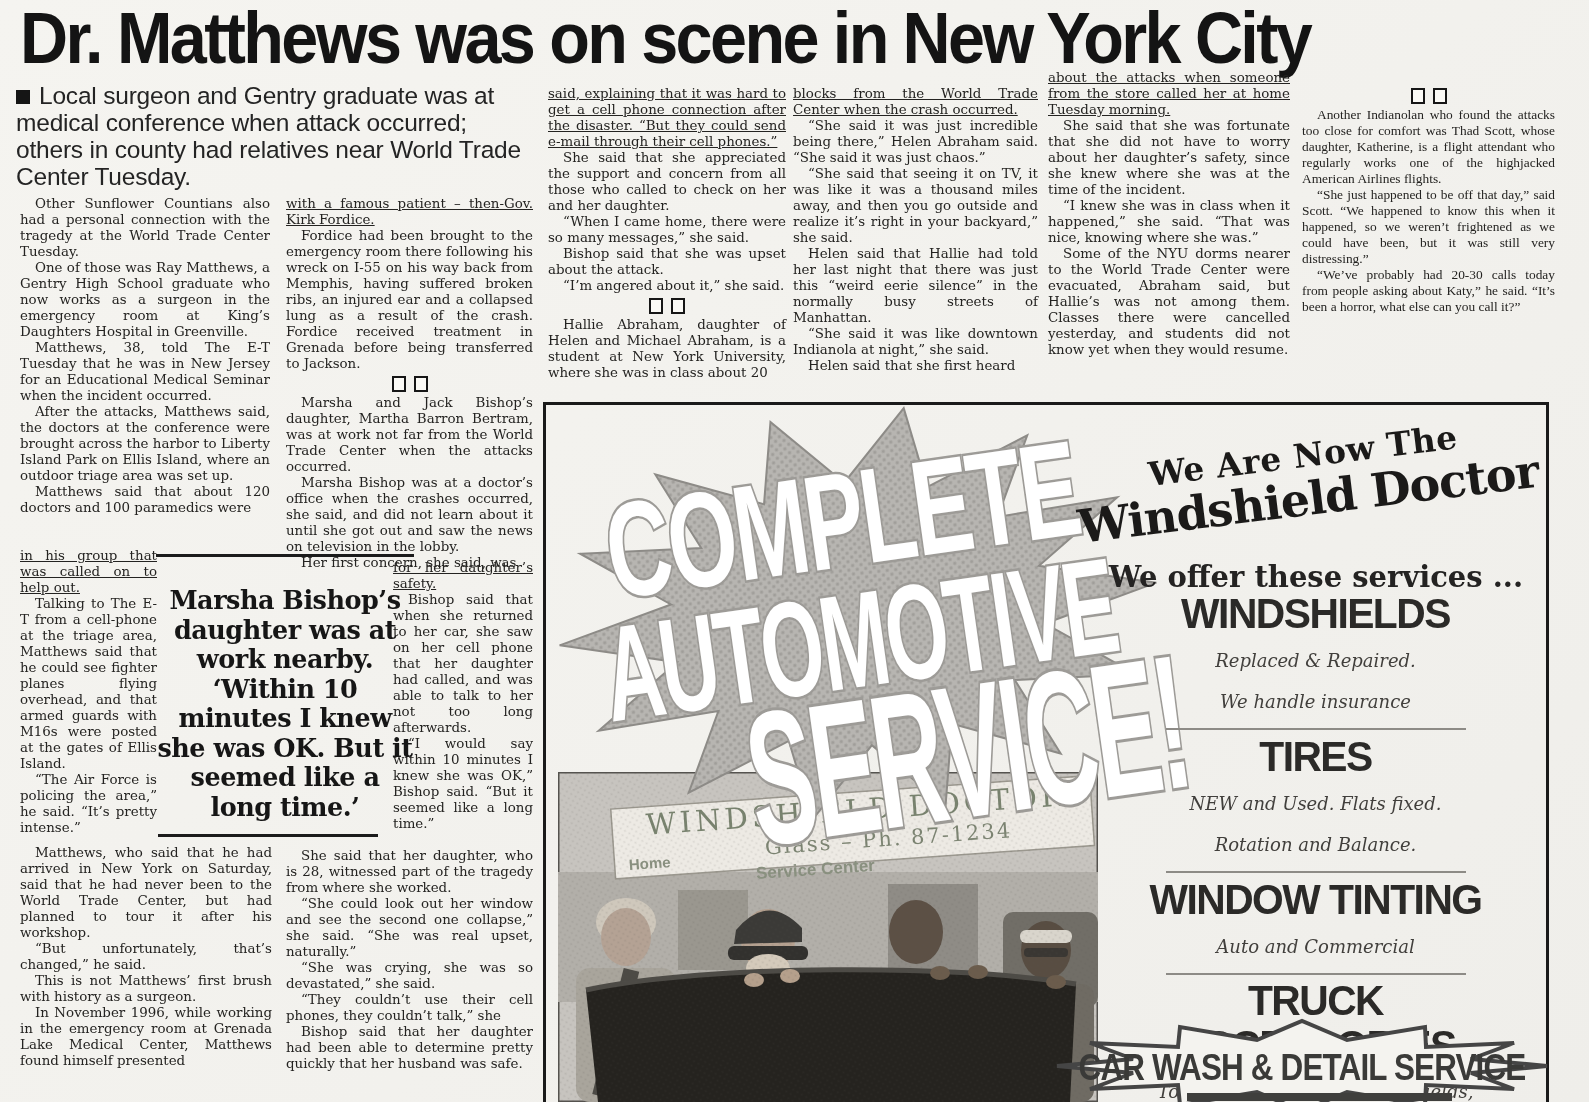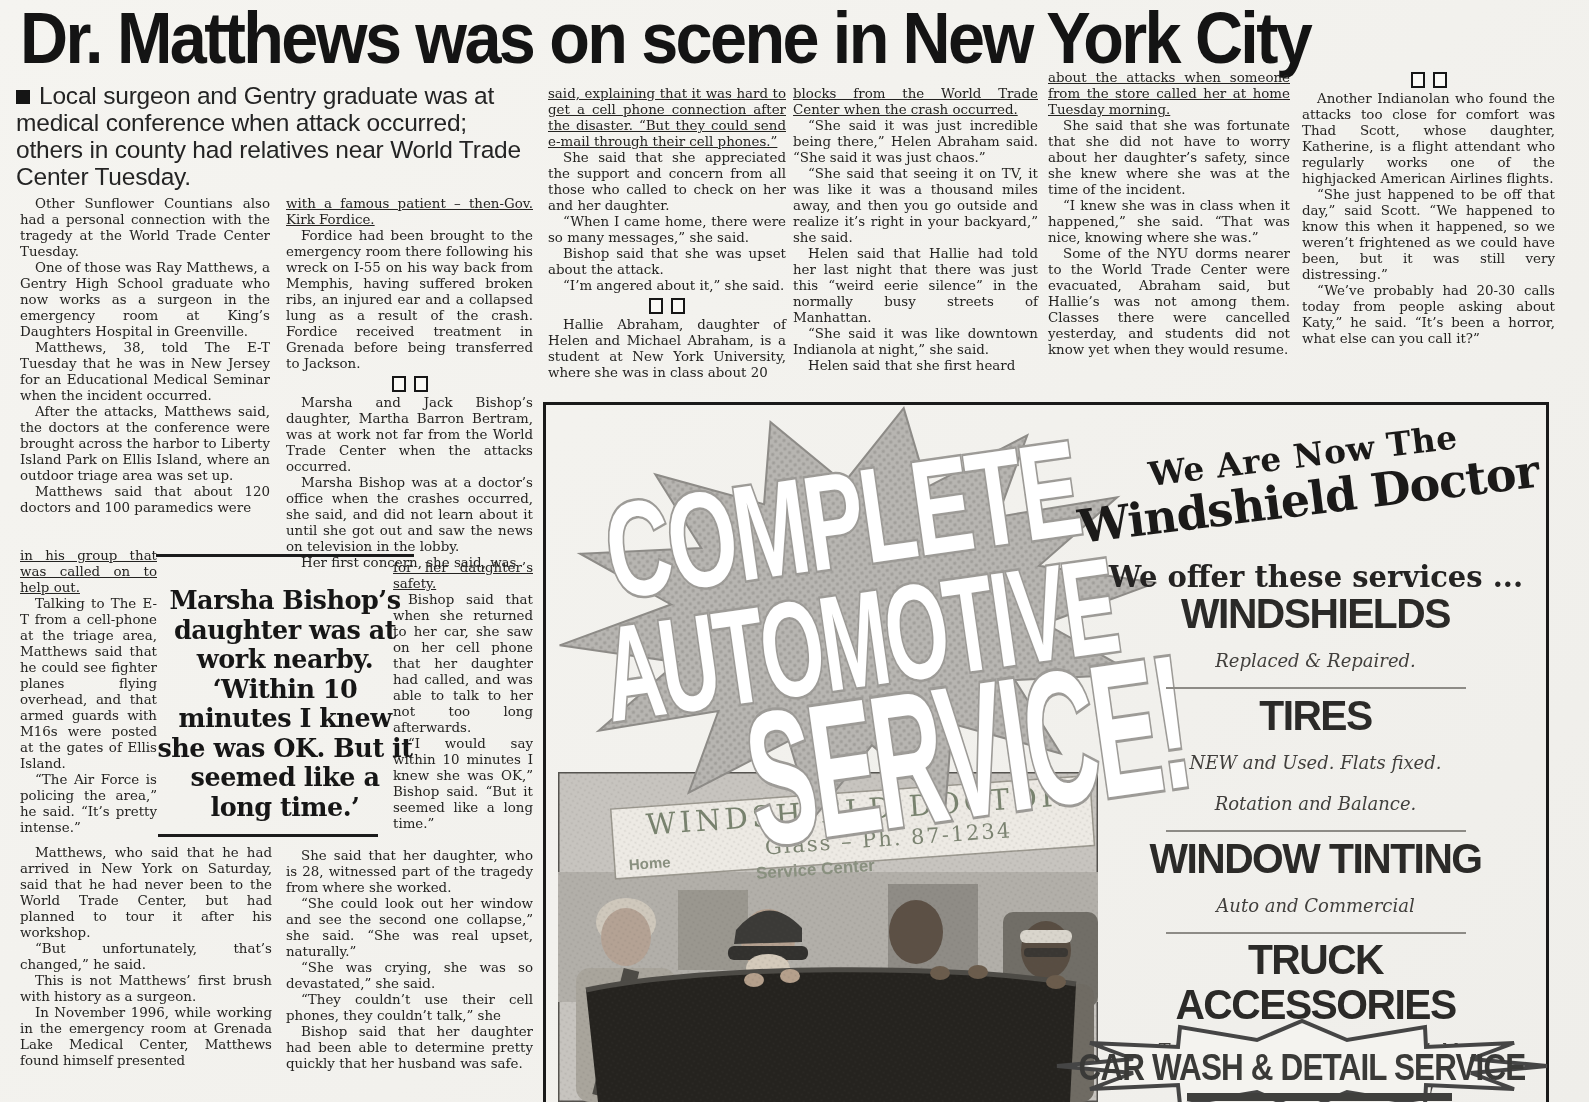--- a/index.html
+++ b/index.html
@@ -129,21 +129,21 @@
       <p>Helen said that Hallie had told her last night that there was just this “weird eerie silence” in the normally busy streets of Manhattan.</p>
       <p>“She said it was like downtown Indianola at night,” she said.</p>
       <p>Helen said that she first heard</p>
     </div>
   <div class="col" style="left:1048px;top:70px;width:242px;">
       <p class="noindent">about the attacks when someone from the store called her at home Tuesday morning.</p>
       <p>She said that she was fortunate that she did not have to worry about her daughter’s safety, since she knew where she was at the time of the incident.</p>
       <p>“I knew she was in class when it happened,” she said. “That was nice, knowing where she was.”</p>
       <p>Some of the NYU dorms nearer to the World Trade Center were evacuated, Abraham said, but Hallie’s was not among them. Classes there were cancelled yesterday, and students did not know yet when they would resume.</p>
     </div>
-  <div class="col" style="left:1302px;top:68px;width:253px;">
+  <div class="col" style="left:1302px;top:84px;width:253px;font-family:Liberation Serif, serif;">
       <div class="sq-divider"><span></span><span></span></div>
       <p>Another Indianolan who found the attacks too close for comfort was Thad Scott, whose daughter, Katherine, is a flight attendant who regularly works one of the highjacked American Airlines flights.</p>
       <p>“She just happened to be off that day,” said Scott. “We happened to know this when it happened, so we weren’t frightened as we could have been, but it was still very distressing.”</p>
       <p>“We’ve probably had 20-30 calls today from people asking about Katy,” he said. “It’s been a horror, what else can you call it?”</p>
     </div>
 
   <div class="pullquote">
     <div class="rule-top"></div>
     <div class="pq-text">Marsha Bishop’s daughter was at work nearby. ‘Within 10 minutes I knew she was OK. But it seemed like a long time.’</div>
     <div class="rule-bottom"></div>
@@ -219,20 +219,21 @@
     <div class="t1">We Are Now The</div>
     <div class="t2">Windshield Doctor</div>
   </div>
 
   <div class="services-intro">We offer these services ...</div>
 
   <div class="services">
     <div>
       <div class="svc-name">WINDSHIELDS</div>
       <div class="svc-desc">Replaced &amp; Repaired.</div>
+      <div class="svc-desc">We handle insurance</div>
     </div>
     <hr class="svc-rule">
     <div>
       <div class="svc-name">TIRES</div>
       <div class="svc-desc">NEW and Used. Flats fixed.</div>
       <div class="svc-desc">Rotation and Balance.</div>
     </div>
     <hr class="svc-rule">
     <div>
       <div class="svc-name">WINDOW TINTING</div>

